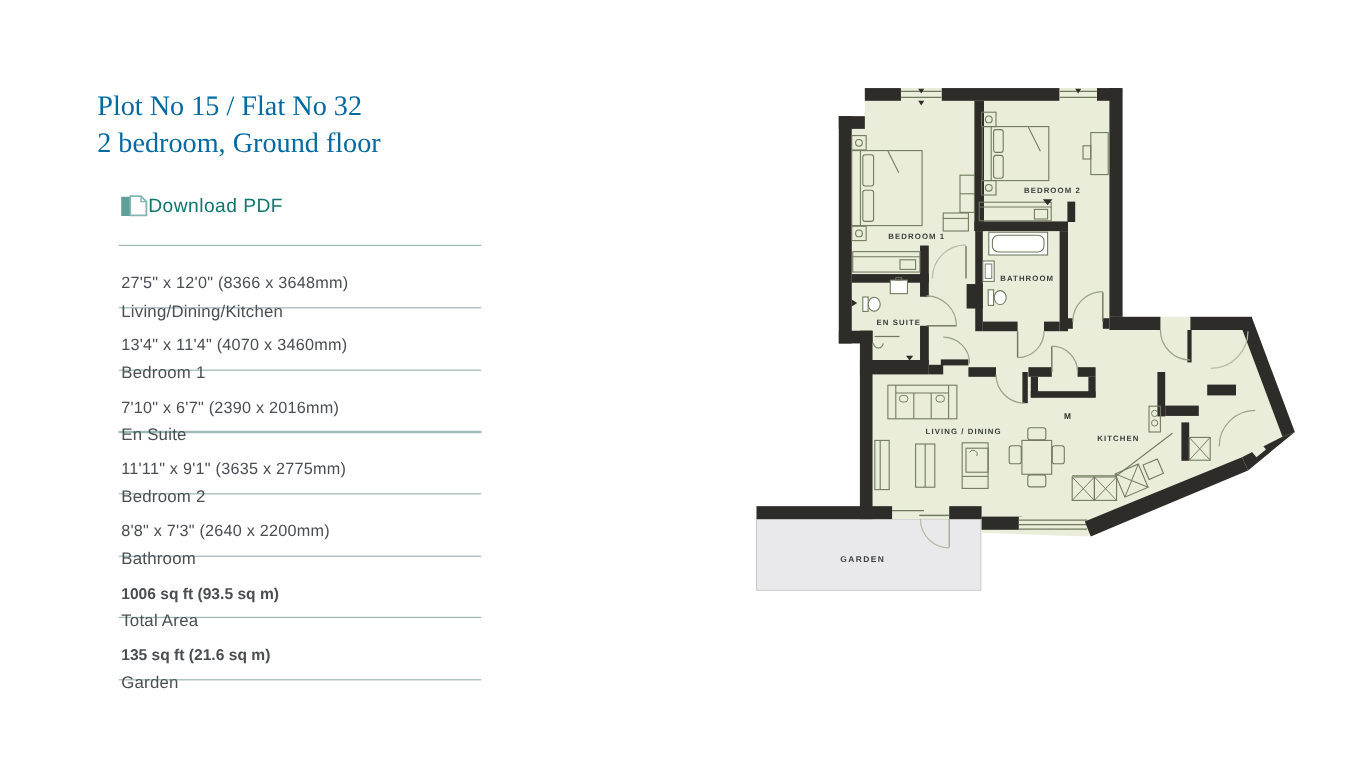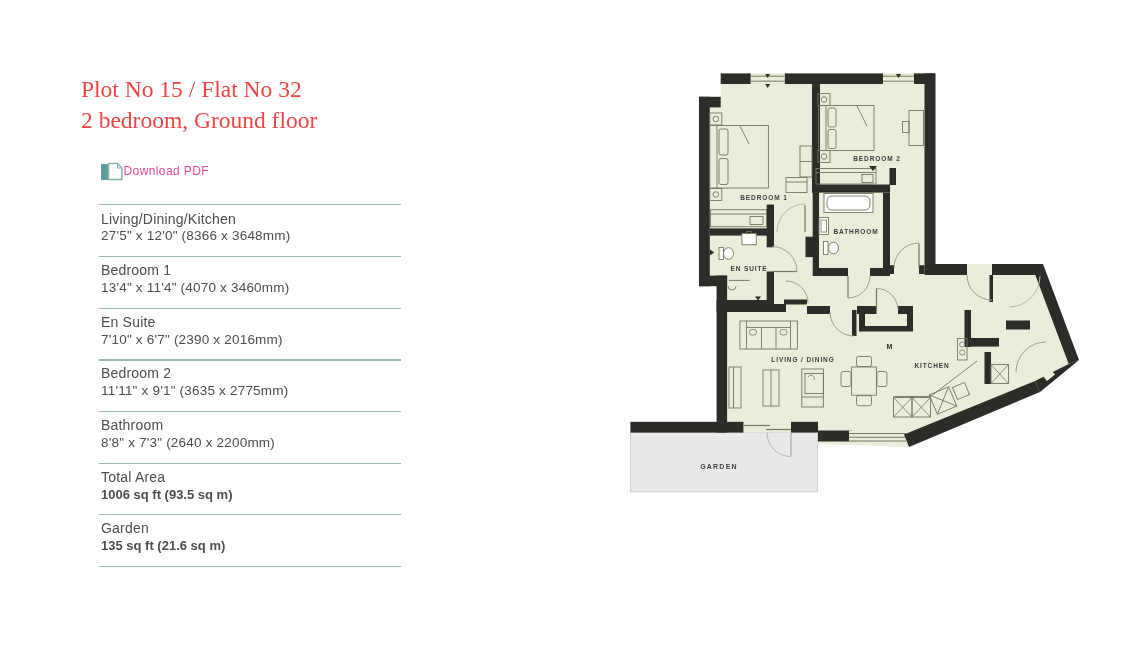--- a/index.html
+++ b/index.html
@@ -1,20 +1,20 @@
 <!DOCTYPE html>
 <html><head>
 <meta charset="utf-8">
 <style>
   html,body{margin:0;padding:0;background:#ffffff;width:1140px;height:647px;overflow:hidden;}
   body{font-family:"Liberation Sans", sans-serif;position:relative;}
   .abs{position:absolute;}
-  .hd{font-family:"Liberation Serif", serif;color:#ef4444;font-size:23.5px;line-height:31px;}
-  .dl{color:#ec4899;font-size:12px;letter-spacing:0.4px;}
-  .row-label{color:#4a4e52;font-size:14px;letter-spacing:0.2px;}
+  .hd{font-family:"Liberation Serif", serif;color:#0369a1;font-size:23.5px;line-height:31px;}
+  .dl{color:#0f766e;font-size:16px;letter-spacing:0.4px;}
+  .row-label{color:#4a4e52;font-size:14px;letter-spacing:0.2px;margin-top:40px;}
   .row-dim{color:#4a4e52;font-size:13.5px;letter-spacing:0.2px;}
   .sep{position:absolute;height:1.2px;background:#9cb9b7;left:99px;width:302px;}
   .bold{font-weight:normal;}
   .bdim{font-weight:bold;font-size:13px;letter-spacing:0;}
 </style>
 </head>
 <body>
 
 <div class="abs hd" style="left:81px;top:74px;">Plot No 15 / Flat No 32<br>2 bedroom, Ground floor</div>
 

